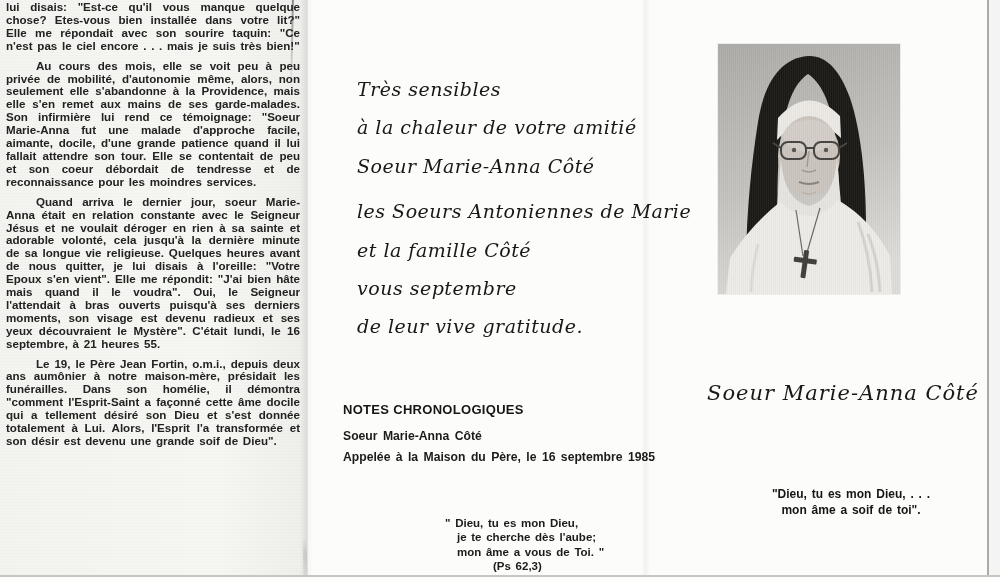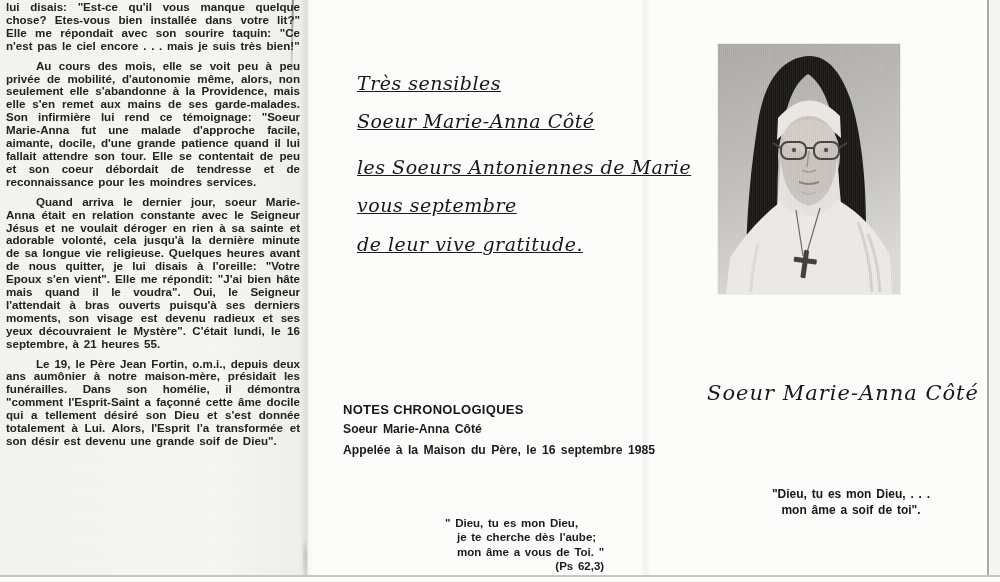--- a/index.html
+++ b/index.html
@@ -29,35 +29,35 @@
      background:linear-gradient(180deg,rgba(40,40,40,.5),rgba(40,40,40,0));transform:rotate(1.2deg);}
   .bottom-fold-streak{position:absolute;left:303px;top:538px;width:4px;height:37px;
      background:linear-gradient(180deg,transparent,rgba(0,0,0,.10) 45%,rgba(0,0,0,.04));transform:rotate(-1deg);}
   .mid-fold{position:absolute;left:641px;top:0;width:9px;height:575px;
      background:linear-gradient(90deg,transparent,rgba(0,0,0,.045) 50%,transparent);}
   .right-edge-line{position:absolute;left:987px;top:0;width:2px;height:576px;background:#8f8f8b;opacity:.75;}
   .bottom-line{position:absolute;left:0;top:575px;width:1000px;height:2px;background:#c6c6c2;}
   .bottom-strip{position:absolute;left:0;top:577px;width:1000px;height:5px;background:#fdfdfc;}
 
   
-  .script-block{position:absolute;left:357px;top:64px;text-decoration:underline;}
+  .script-block{position:absolute;left:357px;top:70px;}
   .script-line{font-family:"DejaVu Serif",serif;font-style:italic;font-size:19px;
      line-height:38.4px;letter-spacing:.5px;color:#181818;white-space:nowrap;}
   .script-line.gap{margin-top:7px;}
 
   
   .notes-block{position:absolute;left:343px;top:402px;}
-  .notes-heading{font-weight:bold;font-size:13px;letter-spacing:.3px;color:#161616;margin:0 0 2px 0;}
+  .notes-heading{font-weight:bold;font-size:13px;letter-spacing:.3px;color:#161616;margin:0 0 9px 0;}
   .notes-line{font-weight:bold;font-size:12.2px;line-height:20.5px;color:#1b1b1b;word-spacing:2px;white-space:nowrap;}
 
   
   .psalm-block{position:absolute;left:445px;top:516px;font-weight:bold;font-size:11.5px;
      line-height:14.3px;color:#1b1b1b;word-spacing:1.5px;}
   .psalm-line-2,.psalm-line-3{padding-left:12px;}
-  .psalm-ref{padding-left:48px;text-align:right;}
+  .psalm-ref{padding-left:48px;}
 
   
   .photo{position:absolute;left:718px;top:44px;width:182px;height:250px;
      box-shadow:0 0 0 1px rgba(0,0,0,.06);}
   .photo svg{display:block;}
   .photo::after{content:"";position:absolute;inset:0;pointer-events:none;
      background:repeating-linear-gradient(90deg,rgba(255,255,255,.05) 0 1px,rgba(0,0,0,.025) 1px 2px);}
   .caption-script{position:absolute;left:707px;top:381px;width:210px;text-align:center;
      font-family:"DejaVu Serif",serif;font-style:italic;font-size:21px;letter-spacing:1px;
      color:#181818;white-space:nowrap;}
@@ -76,22 +76,24 @@
       <p class="lp indent">Quand arriva le dernier jour, soeur Marie-Anna était en relation constante avec le Seigneur Jésus et ne voulait déroger en rien à sa sainte et adorable volonté, cela jusqu'à la dernière minute de sa longue vie religieuse. Quelques heures avant de nous quitter, je lui disais à l'oreille: "Votre Epoux s'en vient". Elle me répondit: "J'ai bien hâte mais quand il le voudra". Oui, le Seigneur l'attendait à bras ouverts puisqu'à ses derniers moments, son visage est devenu radieux et ses yeux découvraient le Mystère". C'était lundi, le 16 septembre, à 21 heures 55.</p>
       <p class="lp indent">Le 19, le Père Jean Fortin, o.m.i., depuis deux ans aumônier à notre maison-mère, présidait les funérailles. Dans son homélie, il démontra "comment l'Esprit-Saint a façonné cette âme docile qui a tellement désiré son Dieu et s'est donnée totalement à Lui. Alors, l'Esprit l'a transformée et son désir est devenu une grande soif de Dieu".</p>
     </div>
   </div>
 
   <div class="card-panel"></div>
   <div class="right-strip"></div>
 
   <div class="script-block">
     <div class="script-line">Très sensibles</div>
+    <div class="script-line">à la chaleur de votre amitié</div>
     <div class="script-line">Soeur Marie-Anna Côté</div>
     <div class="script-line gap">les Soeurs Antoniennes de Marie</div>
+    <div class="script-line">et la famille Côté</div>
     <div class="script-line">vous septembre</div>
     <div class="script-line">de leur vive gratitude.</div>
   </div>
 
   <div class="notes-block">
     <p class="notes-heading">NOTES CHRONOLOGIQUES</p>
     <div class="notes-line">Soeur Marie-Anna Côté</div>
     <div class="notes-line">Appelée à la Maison du Père, le 16 septembre 1985</div>
   </div>
 

